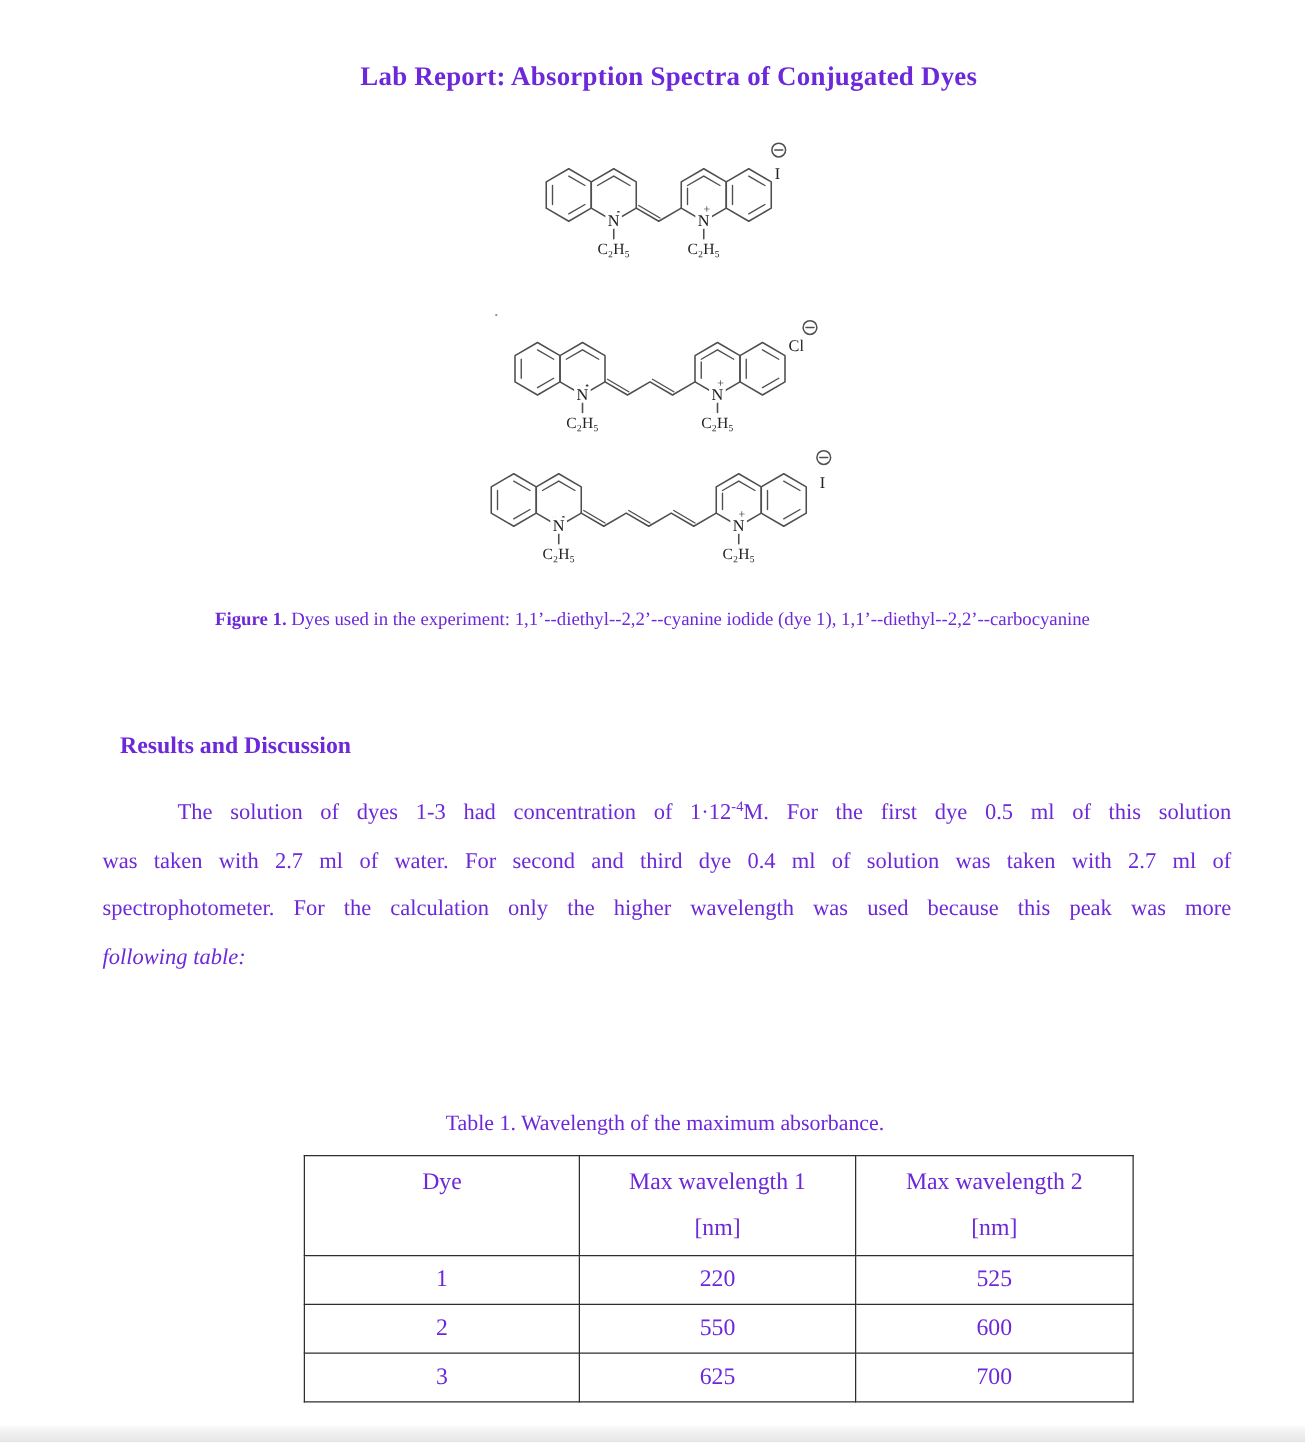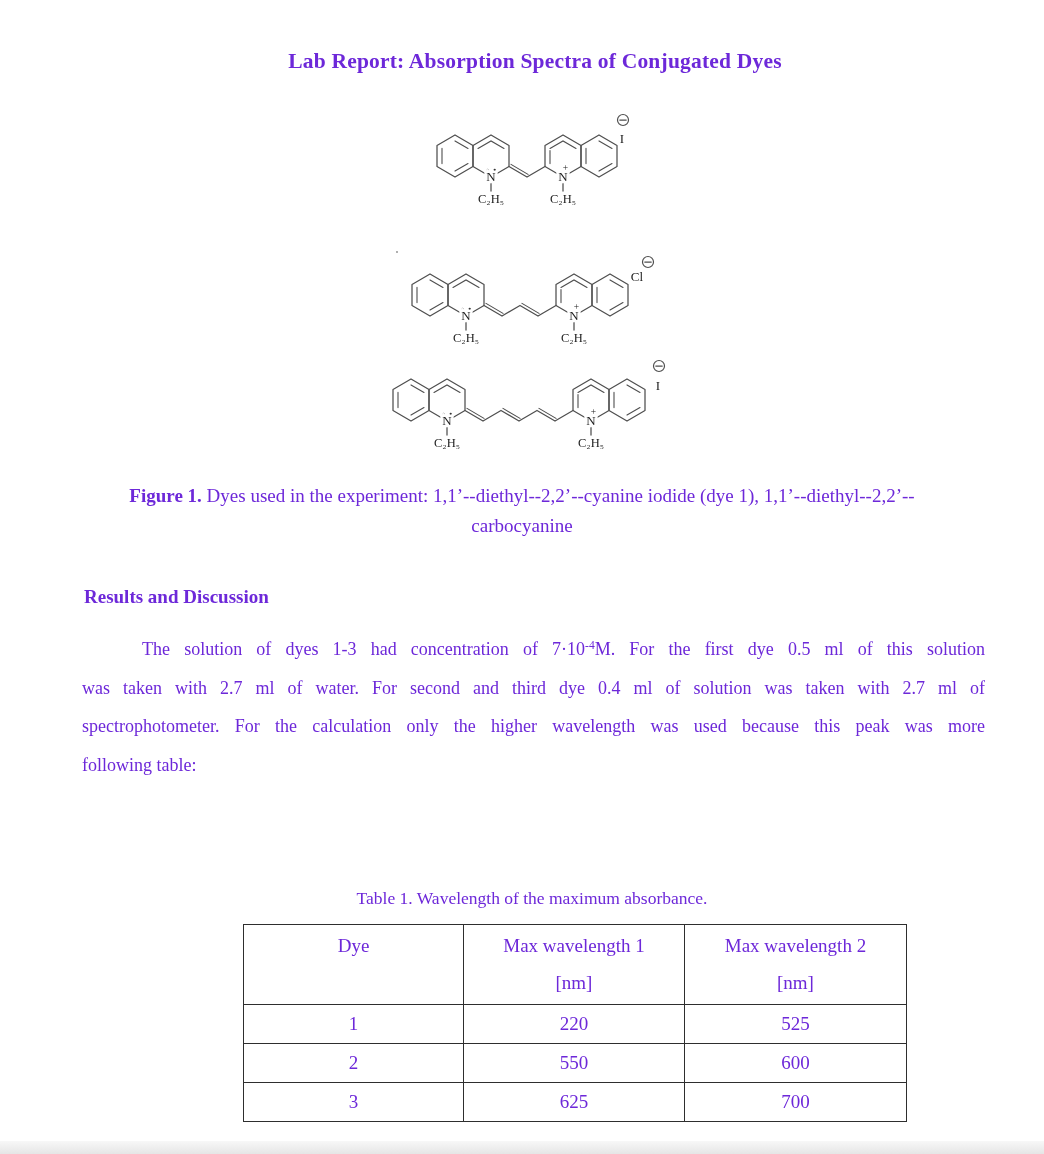--- a/index.html
+++ b/index.html
@@ -13,28 +13,28 @@
   .dbl{stroke:#4f4f4f;stroke-width:1.1;fill:none;stroke-linecap:round;}
   .ion{stroke:#4f4f4f;stroke-width:1.2;fill:none;}
   svg.structures text{font-family:"Liberation Serif","DejaVu Serif",serif;}
   .atom{font-size:13px;fill:#222;text-anchor:middle;stroke:#fff;stroke-width:4.5px;paint-order:stroke;}
   .eth{font-size:12.5px;fill:#222;text-anchor:middle;stroke:#fff;stroke-width:3.5px;paint-order:stroke;}
   .plus{font-size:9.5px;fill:#222;text-anchor:middle;stroke:#fff;stroke-width:2.5px;paint-order:stroke;}
   .lp{fill:#333;}
   .artifact{fill:#8a8a8a;}
   
   .caption{position:absolute;top:481px;left:82px;width:880px;text-align:center;
-           font-size:19px;line-height:30px;}
+           font-size:15px;line-height:30px;}
   .capb{font-weight:bold;}
   
-  .heading{position:absolute;top:586px;left:84px;margin:0;font-size:19px;font-weight:bold;}
+  .heading{position:absolute;top:586px;left:96px;margin:0;font-size:19px;font-weight:bold;}
   .para{position:absolute;top:630px;left:82px;width:903px;font-size:18px;}
   .pline{height:38.5px;line-height:38.5px;text-align:justify;text-align-last:justify;box-sizing:border-box;}
   .pline.indent{padding-left:60px;}
-  .pline.last{text-align-last:left;}
+  .pline.last{text-align-last:left;font-style:italic;}
   .sup{font-size:11.5px;position:relative;top:-6px;}
   
   .tcaption{position:absolute;top:888px;left:0;width:1064px;text-align:center;font-size:17.5px;}
   table.dtable{position:absolute;left:243px;top:924px;width:664px;border-collapse:collapse;
                table-layout:fixed;font-size:19px;padding-left:36px;}
   .dtable th,.dtable td{border:1.2px solid #2e2e2e;text-align:center;font-weight:normal;padding:0;}
   .dtable thead th{height:79px;vertical-align:top;}
   .dtable .hl{line-height:38px;height:38px;margin-top:2px;}
   .dtable .hl2{line-height:36px;height:36px;}
   .dtable tbody td{height:38px;line-height:38px;}
@@ -124,21 +124,21 @@
     </g>
   </svg>
 
   <div class="caption">
     <div><b class="capb">Figure 1.</b><span> Dyes used in the experiment: 1,1’--diethyl--2,2’--cyanine iodide (dye 1), 1,1’--diethyl--2,2’--carbocyanine</span></div>
   </div>
 
   <h2 class="heading">Results and Discussion</h2>
 
   <div class="para">
-    <div class="pline indent"><span>The solution of dyes 1-3 had concentration of 7·10</span><span class="sup">-4</span><span>M. For the first dye 0.5 ml of this solution</span></div>
+    <div class="pline indent"><span>The solution of dyes 1-3 had concentration of 1·12</span><span class="sup">-4</span><span>M. For the first dye 0.5 ml of this solution</span></div>
     <div class="pline">was taken with 2.7 ml of water. For second and third dye 0.4 ml of solution was taken with 2.7 ml of</div>
     <div class="pline">spectrophotometer. For the calculation only the higher wavelength was used because this peak was more</div>
     <div class="pline last">following table:</div>
   </div>
 
   <div class="tcaption">Table 1. Wavelength of the maximum absorbance.</div>
 
   <table class="dtable">
     <colgroup>
         <col style="width:33.2%">

